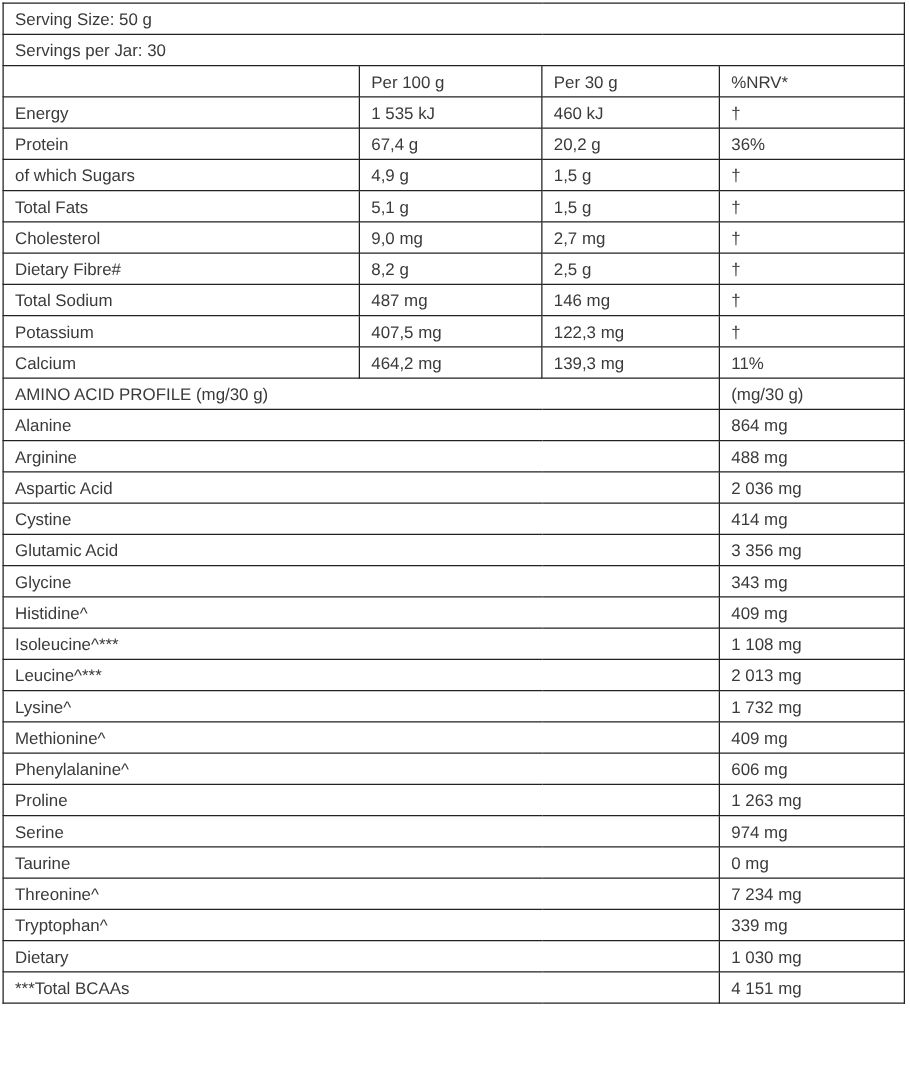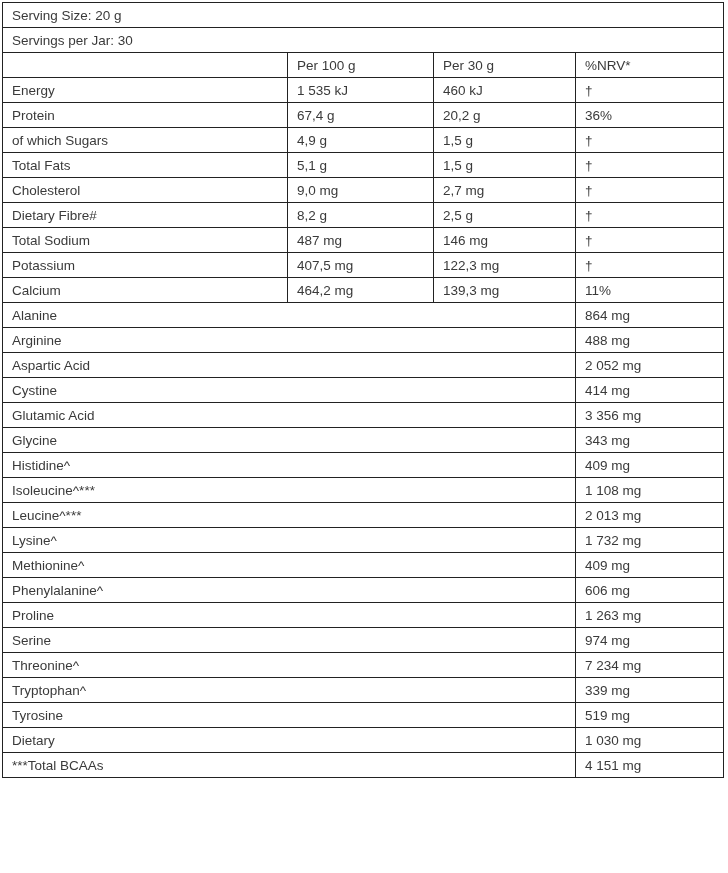--- a/index.html
+++ b/index.html
@@ -38,21 +38,21 @@
 
 <table class="nutrition">
   <colgroup>
     <col class="c0">
       <col class="c1">
       <col class="c2">
       <col class="c3">
   </colgroup>
   <tbody>
     <tr>
-      <td colspan="4">Serving Size: 20 g</td>
+      <td colspan="4">Serving Size: 50 g</td>
     </tr>
     <tr>
       <td colspan="4">Servings per Jar: 30</td>
     </tr>
     <tr>
       <td></td>
       <td>Per 100 g</td>
       <td>Per 30 g</td>
       <td>%NRV*</td>
     </tr>
@@ -105,32 +105,36 @@
       <td>122,3 mg</td>
       <td>†</td>
     </tr>
     <tr>
       <td>Calcium</td>
       <td>464,2 mg</td>
       <td>139,3 mg</td>
       <td>11%</td>
     </tr>
 
+    <tr>
+      <td colspan="3">AMINO ACID PROFILE (mg/30 g)</td>
+      <td>(mg/30 g)</td>
+    </tr>
 
     <tr>
       <td colspan="3">Alanine</td>
       <td>864 mg</td>
     </tr>
     <tr>
       <td colspan="3">Arginine</td>
       <td>488 mg</td>
     </tr>
     <tr>
       <td colspan="3">Aspartic Acid</td>
-      <td>2 052 mg</td>
+      <td>2 036 mg</td>
     </tr>
     <tr>
       <td colspan="3">Cystine</td>
       <td>414 mg</td>
     </tr>
     <tr>
       <td colspan="3">Glutamic Acid</td>
       <td>3 356 mg</td>
     </tr>
     <tr>
@@ -163,30 +167,30 @@
     </tr>
     <tr>
       <td colspan="3">Proline</td>
       <td>1 263 mg</td>
     </tr>
     <tr>
       <td colspan="3">Serine</td>
       <td>974 mg</td>
     </tr>
     <tr>
+      <td colspan="3">Taurine</td>
+      <td>0 mg</td>
+    </tr>
+    <tr>
       <td colspan="3">Threonine^</td>
       <td>7 234 mg</td>
     </tr>
     <tr>
       <td colspan="3">Tryptophan^</td>
       <td>339 mg</td>
-    </tr>
-    <tr>
-      <td colspan="3">Tyrosine</td>
-      <td>519 mg</td>
     </tr>
     <tr>
       <td colspan="3">Dietary</td>
       <td>1 030 mg</td>
     </tr>
     <tr>
       <td colspan="3">***Total BCAAs</td>
       <td>4 151 mg</td>
     </tr>
   </tbody>

